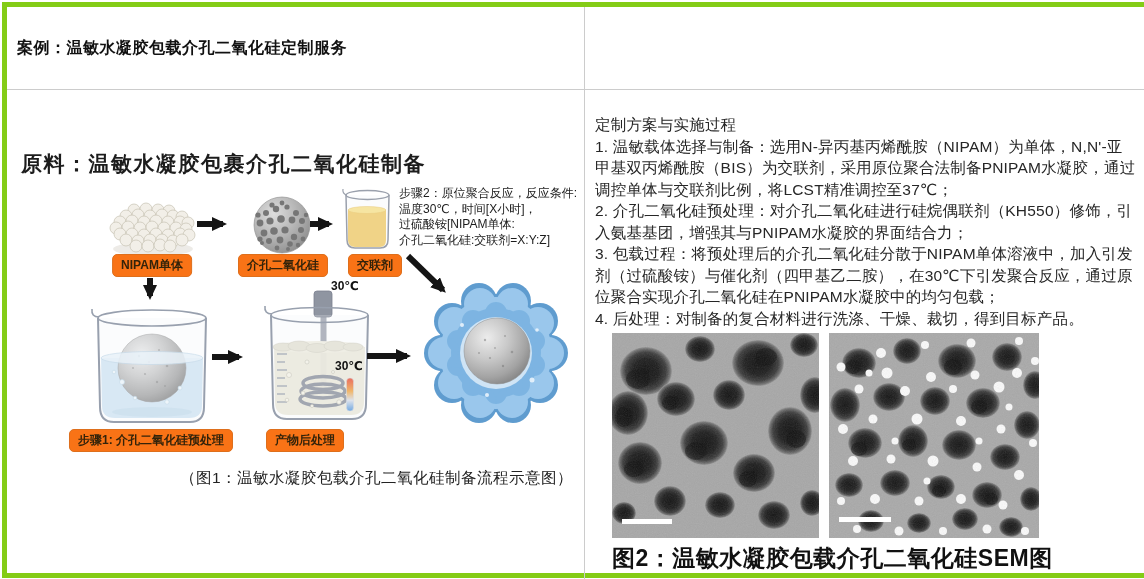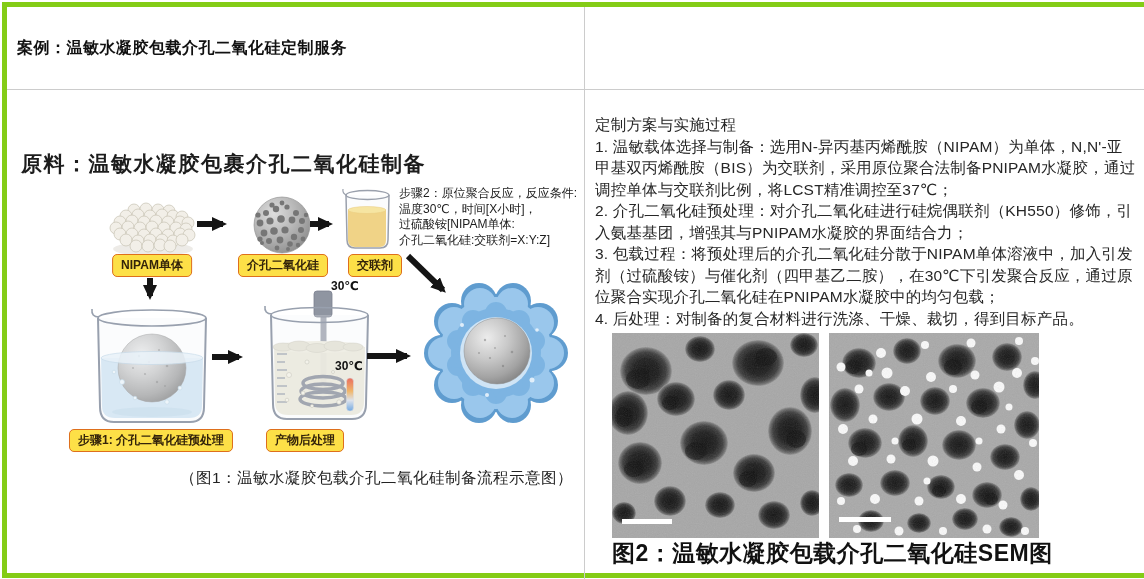--- a/index.html
+++ b/index.html
@@ -12,36 +12,36 @@
   .c-title{display:flex;align-items:center;padding:0 10px;}
   .c-empty{border-left:1px solid #cccccc;}
   .c-left{border-top:1px solid #cccccc;padding:6px 10px;}
   .c-right{border-left:1px solid #cccccc;border-top:1px solid #cccccc;padding:24px 10px;}
   .doc-title{font-size:16px;font-weight:bold;color:#111;letter-spacing:.5px;}
   .req{font-size:15.5px;line-height:21px;color:#333;letter-spacing:.2px;}
   
   .fig1{position:absolute;left:10px;top:60px;width:556px;height:348px;}
   .fig1-title{position:absolute;left:4px;top:0;font-size:21px;font-weight:bold;color:#1c1c1c;letter-spacing:1.5px;}
   .fig1-art{position:absolute;left:0;top:0;display:block;}
-  .pill{position:absolute;transform:translateX(-50%);background:#fde047;border:1px solid #de6f1c;
+  .pill{position:absolute;transform:translateX(-50%);background:#f97316;border:1px solid #de6f1c;
         border-radius:5px;padding:2px 8px;font-size:12px;font-weight:bold;color:#33230a;white-space:nowrap;}
   .note{position:absolute;left:382px;top:36px;width:176px;font-size:12px;font-weight:400;
         line-height:15.5px;color:#1c1c1c;}
   .note span{display:block;white-space:nowrap;}
   .temp{position:absolute;font-size:12px;font-weight:bold;color:#111;white-space:nowrap;}
   .temp-top{left:314px;top:129px;}
   .temp-in{left:318px;top:209px;}
   .fig1-cap{position:absolute;left:0;top:318px;width:100%;text-align:right;
             font-size:15.5px;font-weight:500;color:#222;letter-spacing:.5px;}
   
   .plan-line{font-size:15.5px;line-height:21.5px;color:#262626;margin:0;letter-spacing:.2px;}
   .fig2{margin:4px 0 0 17px;width:428px;}
   .sem-row{display:flex;gap:10px;}
   .sem-row svg{display:block;}
-  .fig2-cap{font-size:23px;font-weight:bold;color:#111;letter-spacing:.5px;white-space:nowrap;text-align:right;}
+  .fig2-cap{font-size:23px;font-weight:bold;color:#111;margin-top:5px;letter-spacing:.5px;white-space:nowrap;text-align:right;}
 </style>
 </head>
 <body>
 
 <div class="doc">
 
   <div class="cell c-title">
     <div class="doc-title">案例：温敏水凝胶包载介孔二氧化硅定制服务</div>
   </div>
   <div class="cell c-empty"></div>

